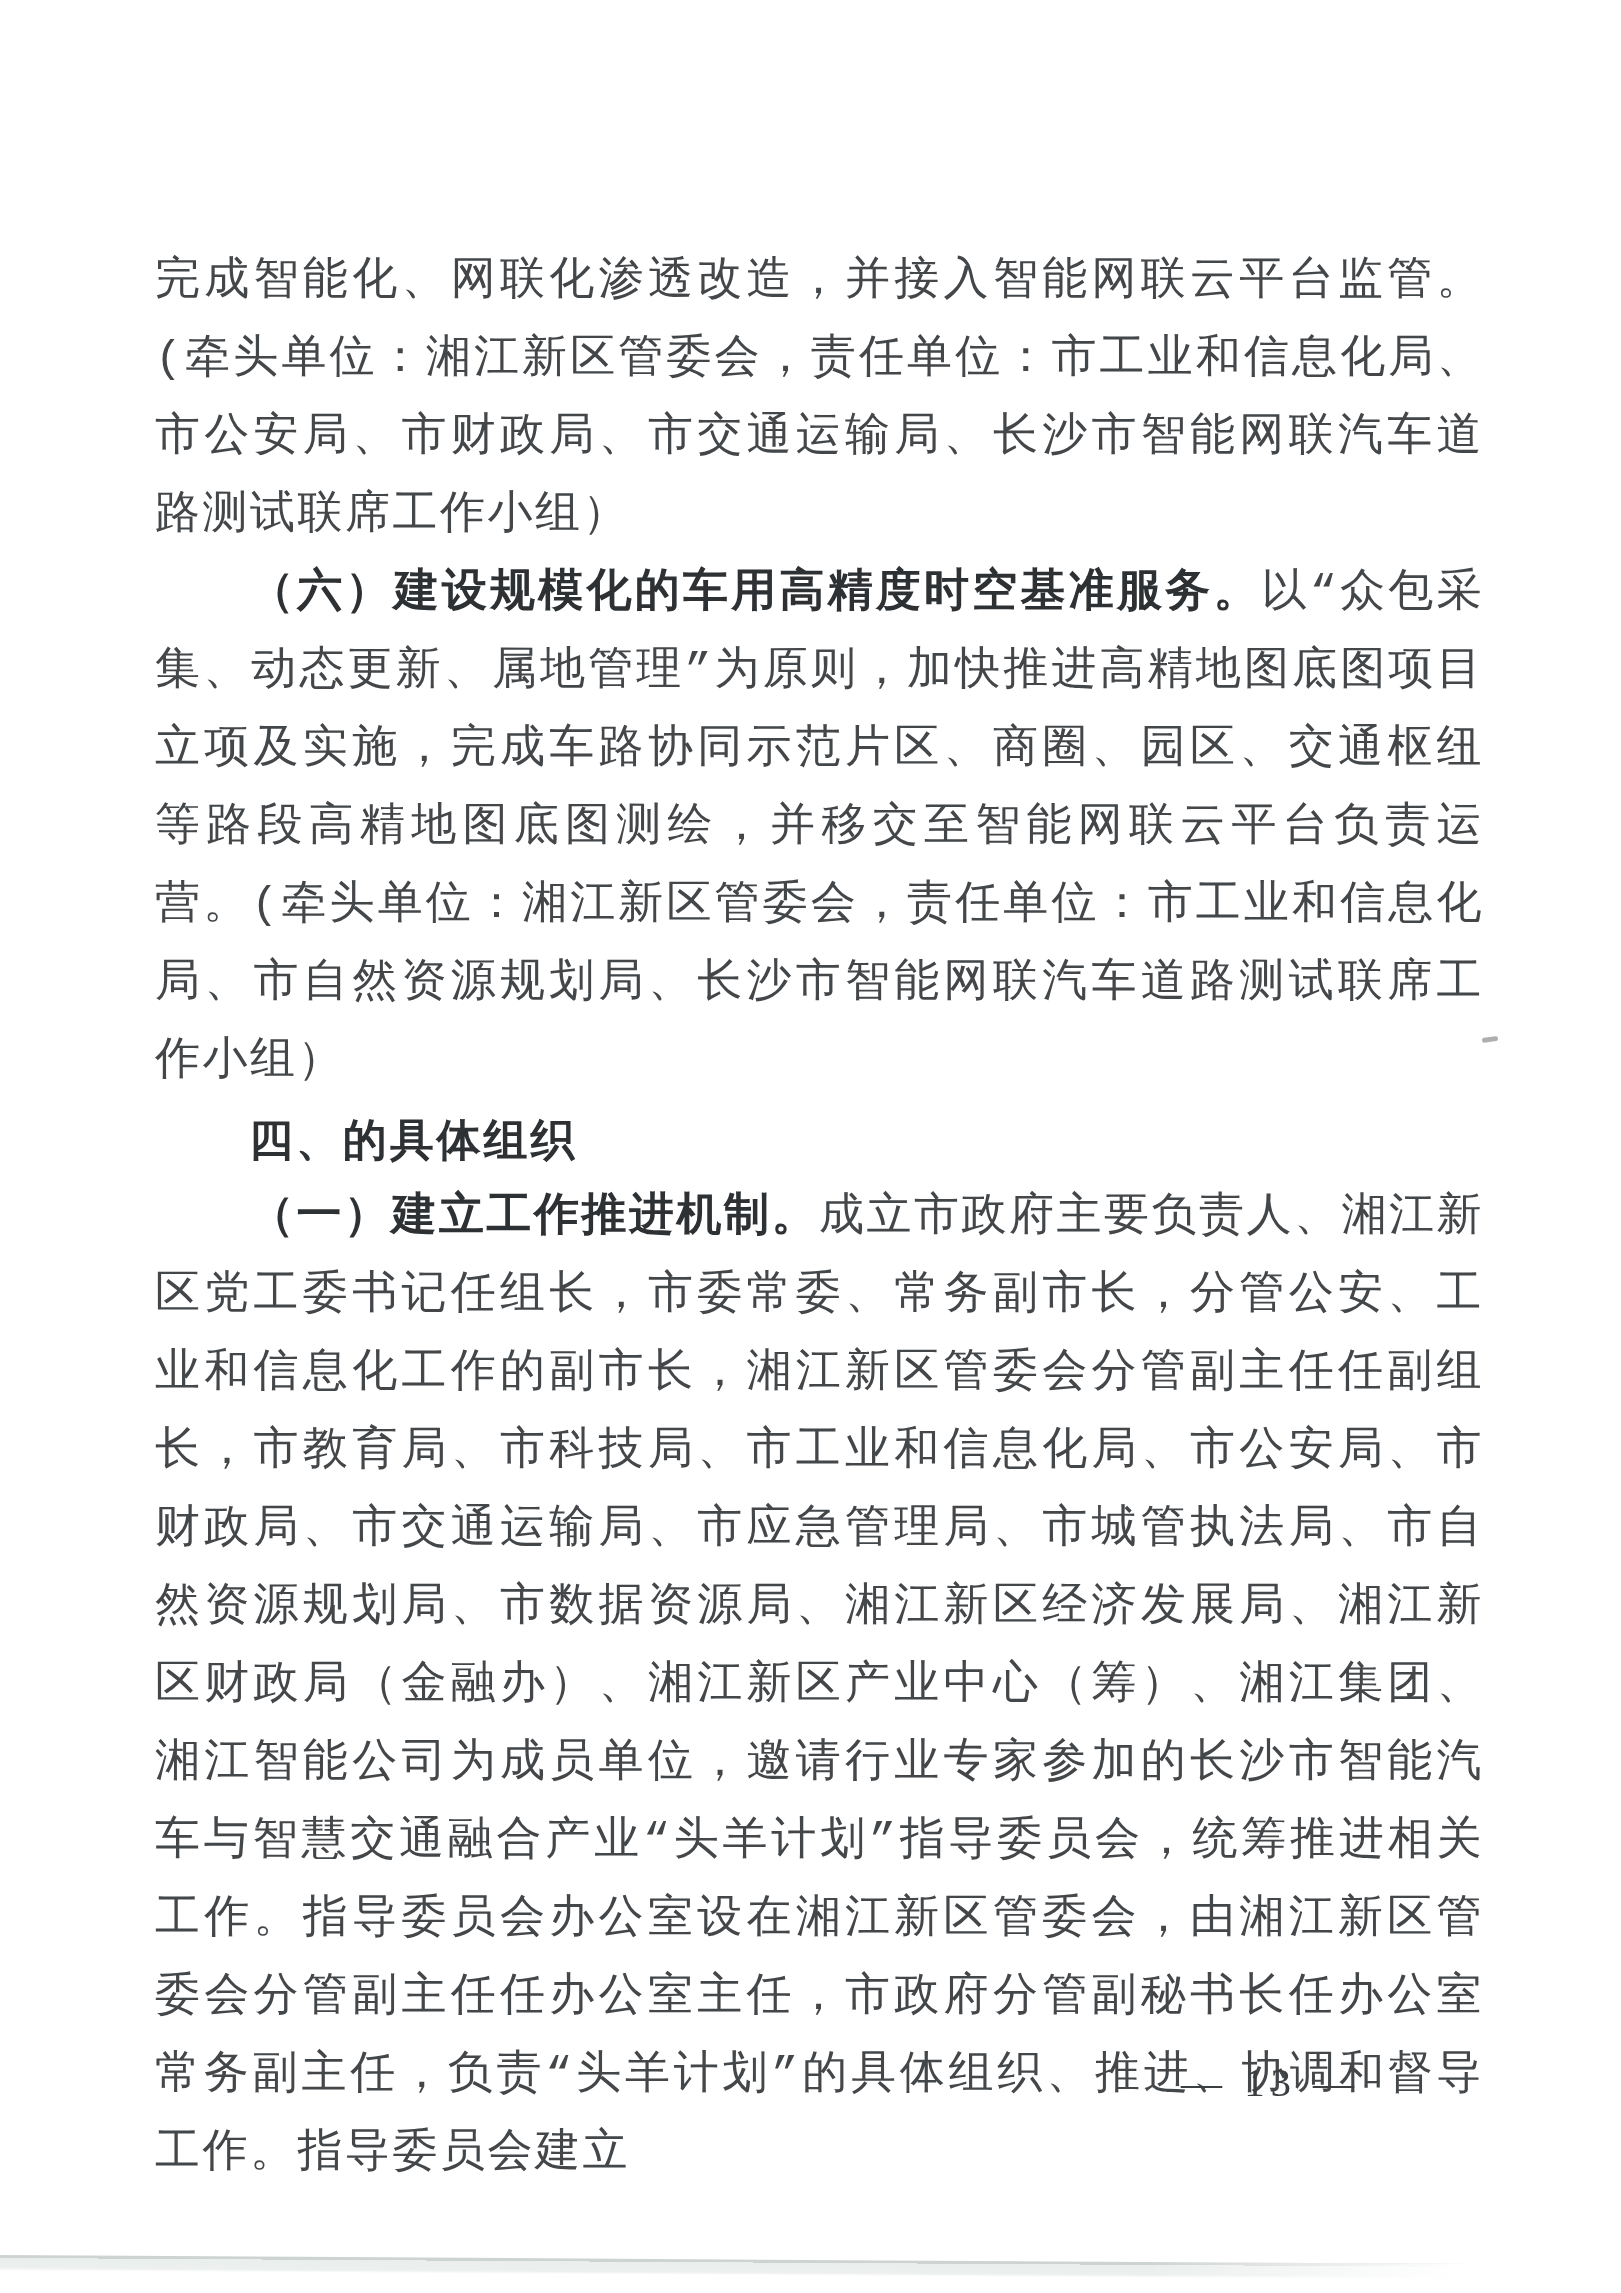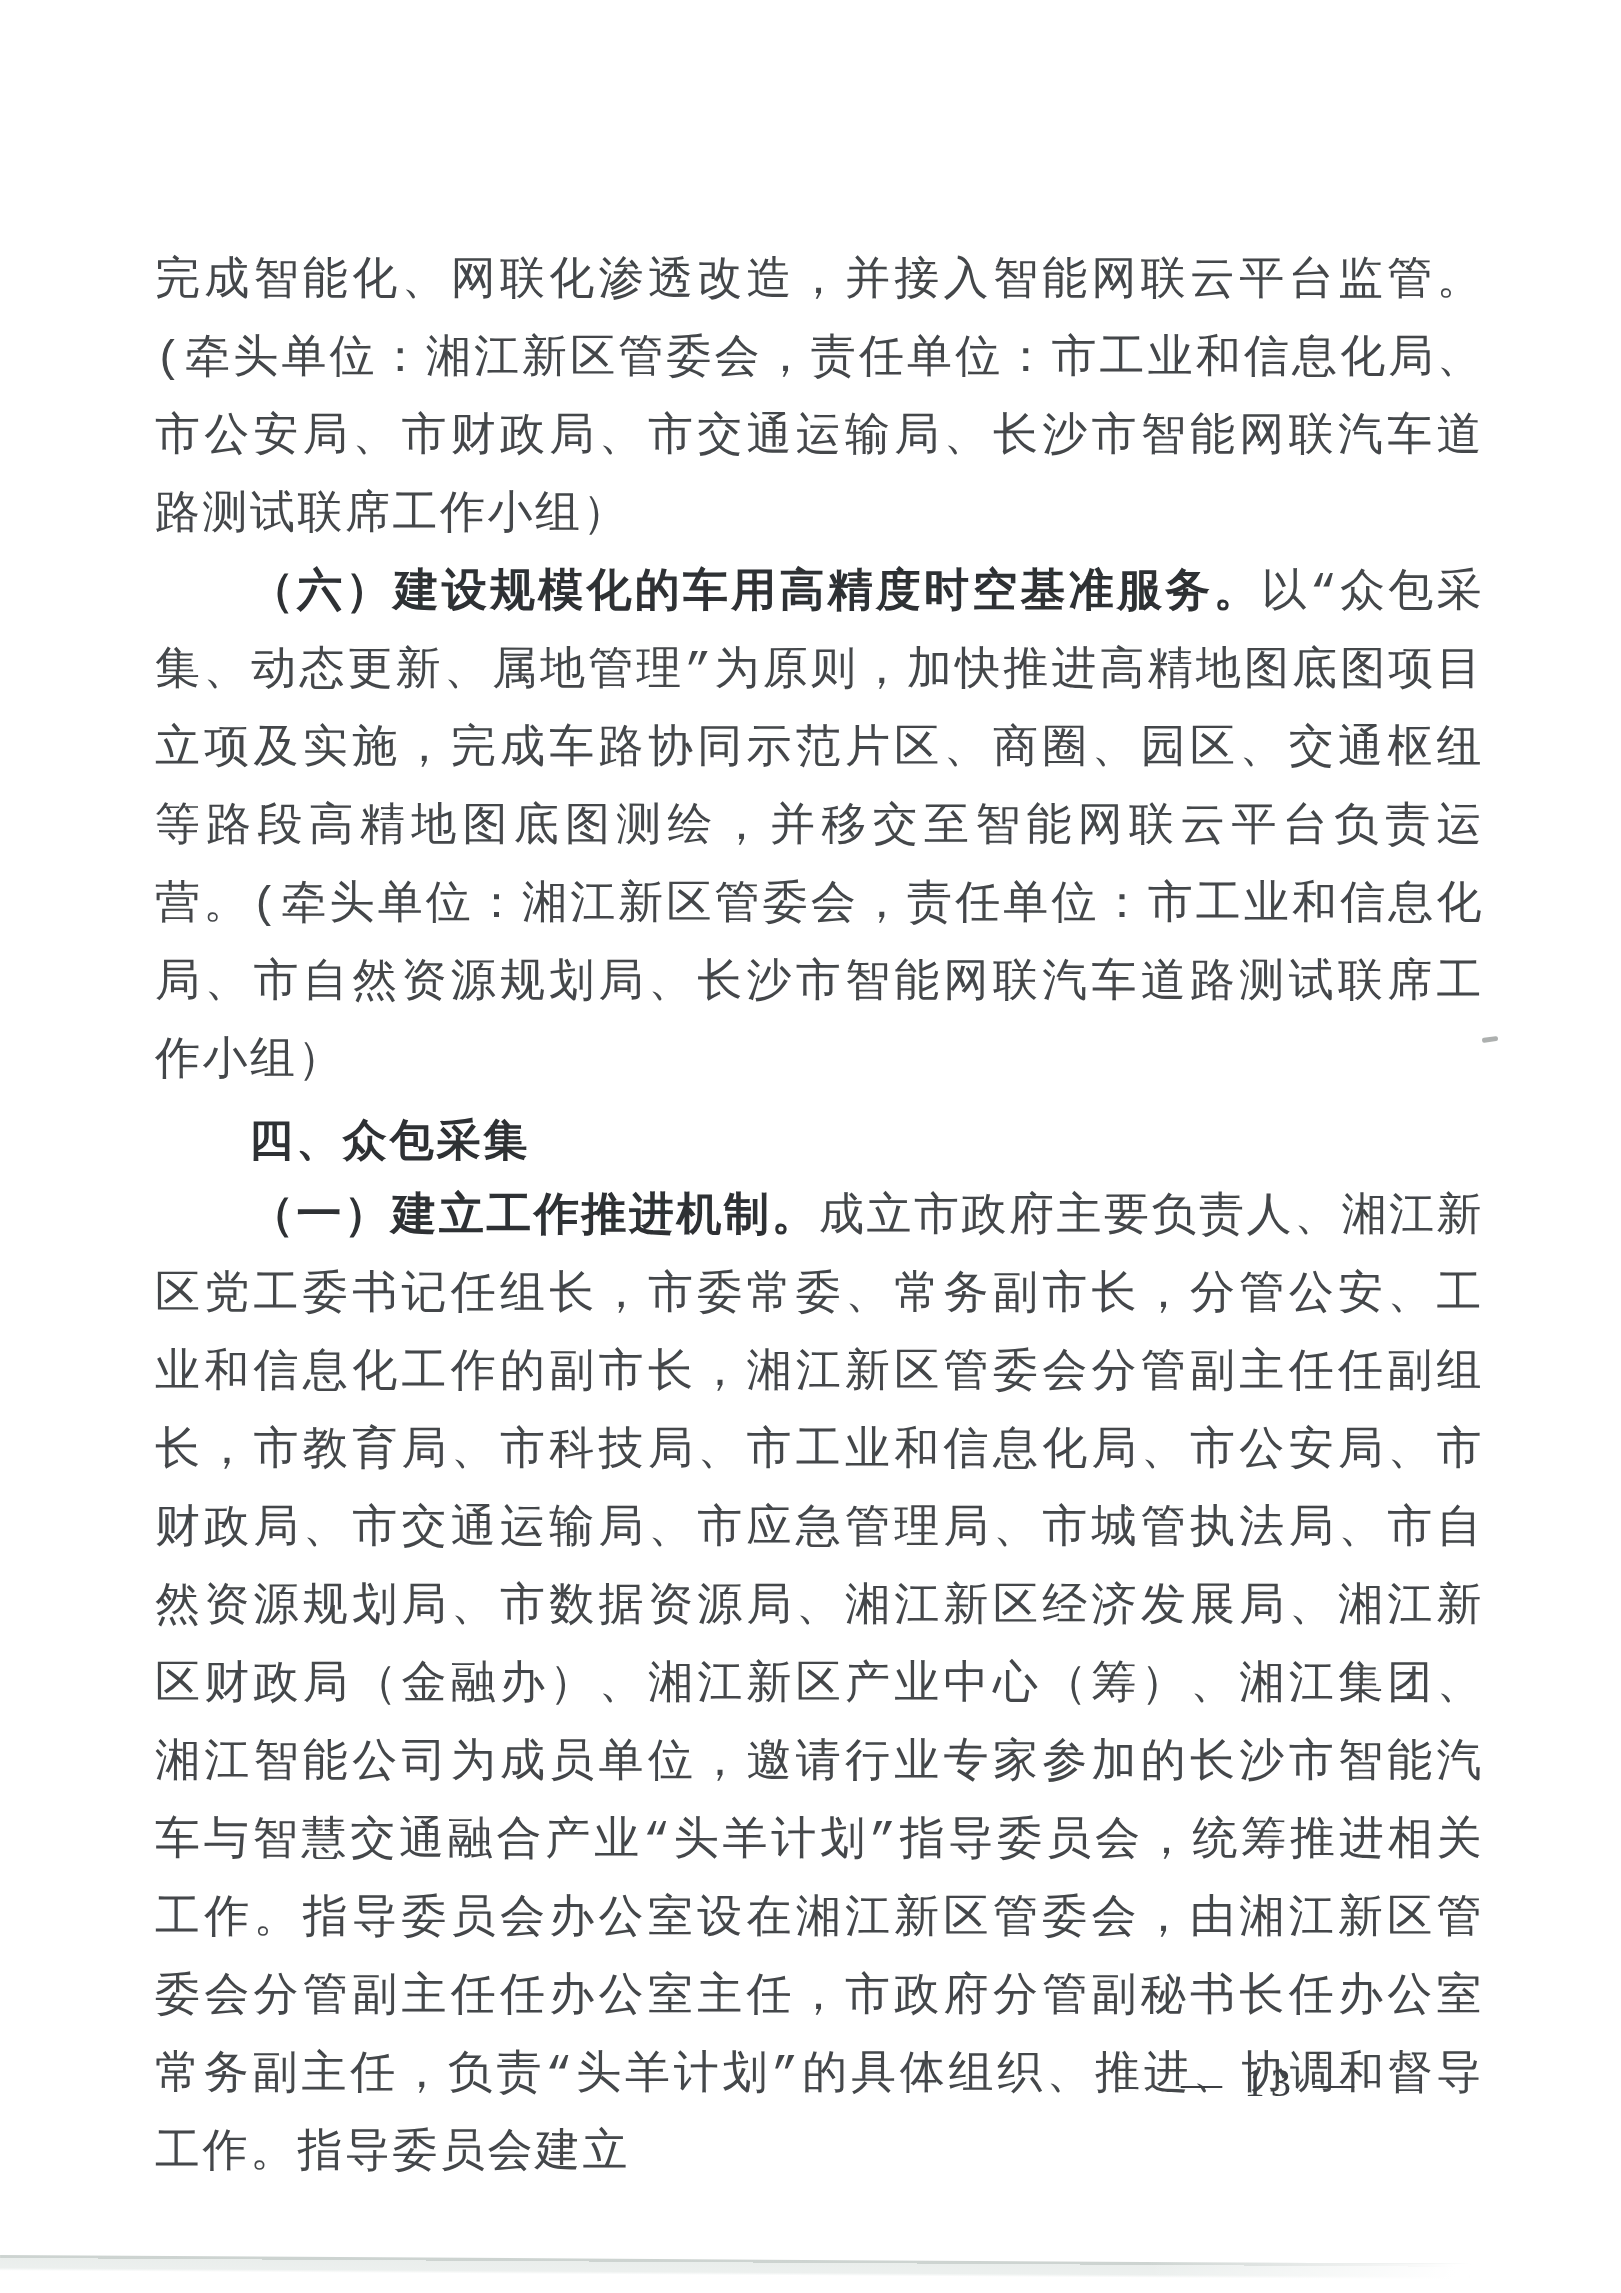--- a/index.html
+++ b/index.html
@@ -76,21 +76,21 @@
 
   <p class="para">
     <span>完成智能化、网联化渗透改造，并接入智能网联云平台监管。(牵头单位：湘江新区管委会，责任单位：市工业和信息化局、市公安局、市财政局、市交通运输局、长沙市智能网联汽车道路测试联席工作小组）</span>
   </p>
 
   <p class="para indent">
     <span class="lead">（六）建设规模化的车用高精度时空基准服务。</span><span>以“众包采集、动态更新、属地管理”为原则，加快推进高精地图底图项目立项及实施，完成车路协同示范片区、商圈、园区、交通枢纽等路段高精地图底图测绘，并移交至智能网联云平台负责运营。(牵头单位：湘江新区管委会，责任单位：市工业和信息化局、市自然资源规划局、长沙市智能网联汽车道路测试联席工作小组）</span>
   </p>
 
   <h2 class="heading">
-    <span>四、众包采集</span>
+    <span>四、的具体组织</span>
   </h2>
 
   <p class="para indent">
     <span class="lead">（一）建立工作推进机制。</span><span>成立市政府主要负责人、湘江新区党工委书记任组长，市委常委、常务副市长，分管公安、工业和信息化工作的副市长，湘江新区管委会分管副主任任副组长，市教育局、市科技局、市工业和信息化局、市公安局、市财政局、市交通运输局、市应急管理局、市城管执法局、市自然资源规划局、市数据资源局、湘江新区经济发展局、湘江新区财政局（金融办）、湘江新区产业中心（筹）、湘江集团、湘江智能公司为成员单位，邀请行业专家参加的长沙市智能汽车与智慧交通融合产业“头羊计划”指导委员会，统筹推进相关工作。指导委员会办公室设在湘江新区管委会，由湘江新区管委会分管副主任任办公室主任，市政府分管副秘书长任办公室常务副主任，负责“头羊计划”的具体组织、推进、协调和督导工作。指导委员会建立</span>
   </p>
 
 </div>
 
 <div class="footer">— 13 —</div>
 

